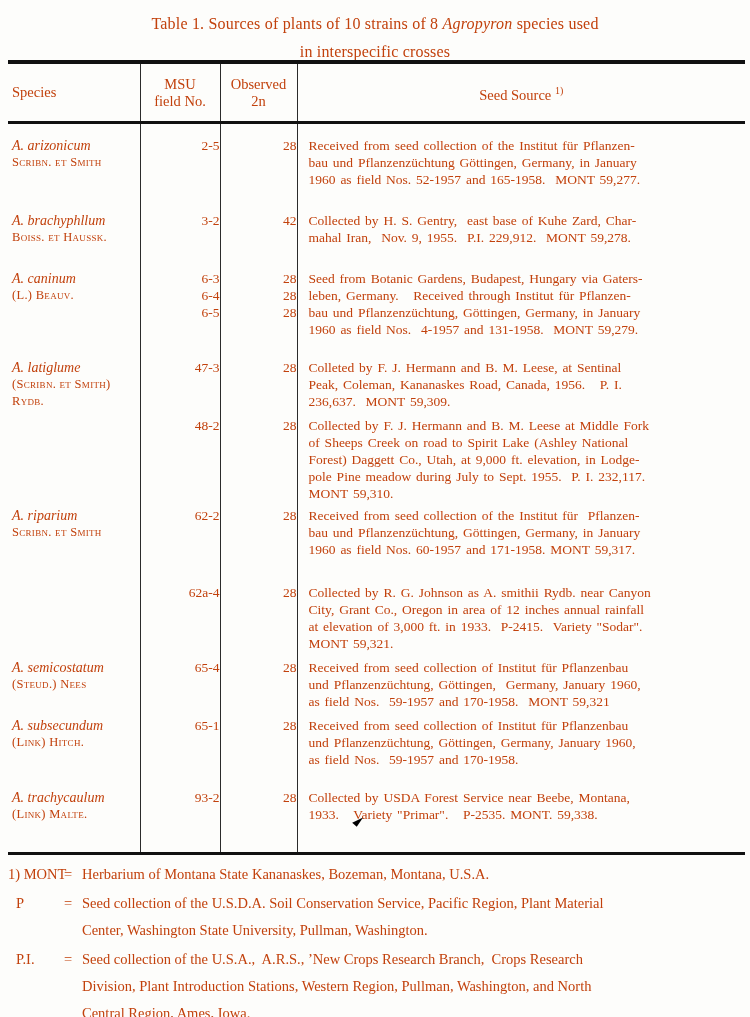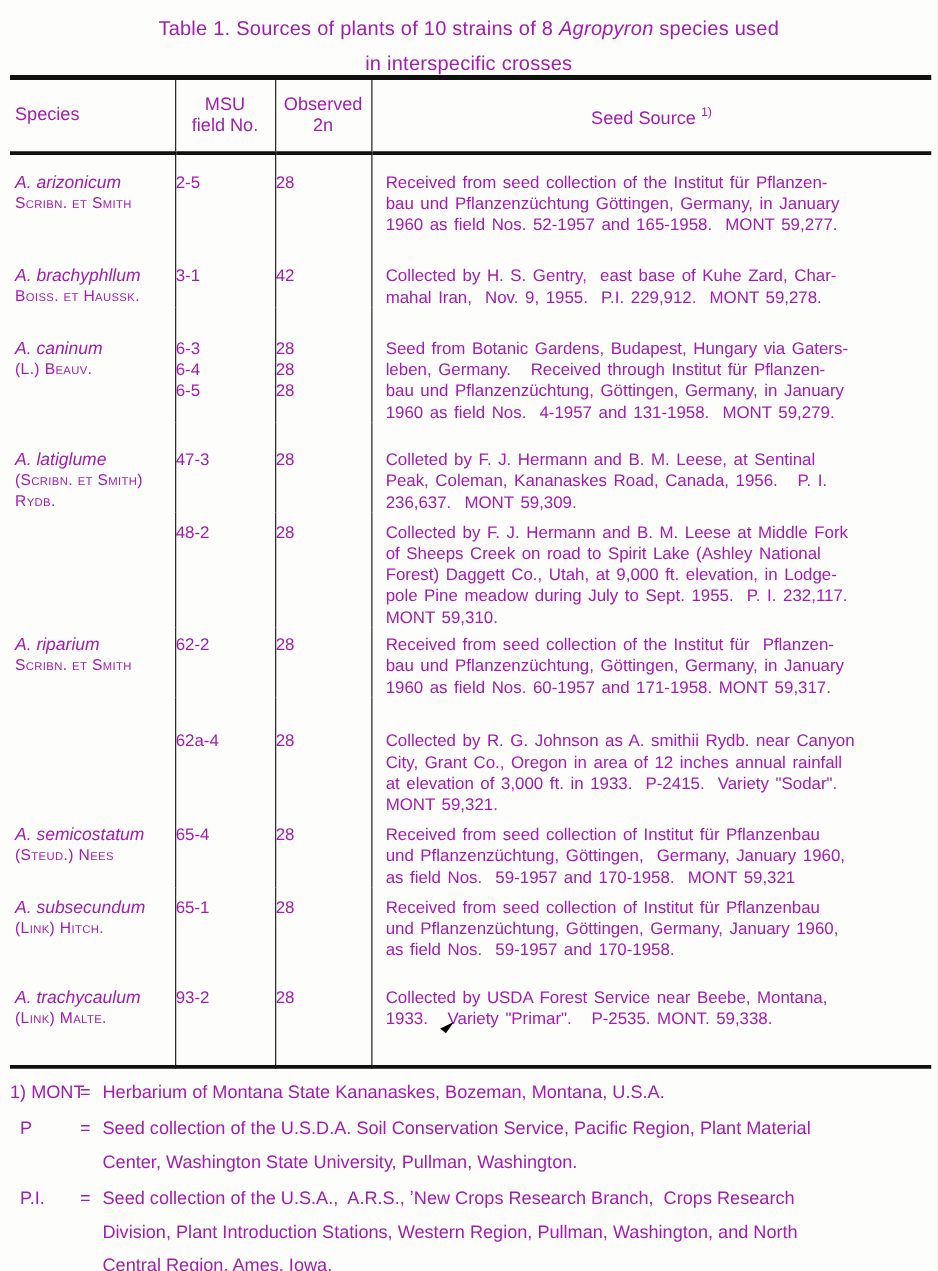--- a/index.html
+++ b/index.html
@@ -1,19 +1,19 @@
 <!DOCTYPE html>
 <html><head>
 <meta charset="utf-8">
 <style>
   html,body { margin:0; padding:0; background:#e8e8e8; }
   .page {
     position:relative; width:750px; height:1017px;
-    background:#fdfdfb; color:#a21caf;
-    font-family:Liberation Sans, sans-serif;
+    background:#fdfdfb; color:#c2410c;
+    font-family:Liberation Serif, serif;
     overflow:hidden;
   }
   
   .title { position:absolute; top:10px; left:0; width:750px; text-align:center;
            font-size:16px; line-height:28px; letter-spacing:0.2px; }
   .title .t-it { font-style:italic; }
   
   table.main {
     position:absolute; top:60px; left:8px; width:737px;
     border-collapse:collapse; table-layout:fixed;
@@ -29,21 +29,21 @@
   }
   thead th.c-sp { text-align:left; padding-left:4px; }
   thead sup { font-size:10px; }
   tbody td {
     vertical-align:top; font-size:13.5px; line-height:17px;
     white-space:pre-wrap; padding:0;
   }
   td.c-sp { padding-left:4px; padding-right:2px; }
   .sp-name { font-style:italic; font-size:14px; display:block; }
   .sp-auth { display:block; font-variant:small-caps; font-size:12.5px; letter-spacing:0.3px; }
-  td.c-no, td.c-2n { text-align:left; }
+  td.c-no, td.c-2n { text-align:right; }
   td.c-src { padding-left:11px; padding-right:4px; word-spacing:1.5px; }
   
   tr.r0 > td { padding-top:13px; }
   tr.r1 > td { padding-top:24px; }
   tr.r2 > td { padding-top:24px; }
   tr.r3 > td { padding-top:21px; }
   tr.r4 > td { padding-top:7px; }
   tr.r5 > td { padding-top:5px; }
   tr.r6 > td { padding-top:26px; }
   tr.r7 > td { padding-top:7px; }
@@ -94,21 +94,21 @@
       <tr class="r0">
         <td class="c-sp"><span class="sp-name">A. arizonicum</span><span class="sp-auth">Scribn. et Smith</span></td>
         <td class="c-no">2-5</td>
         <td class="c-2n">28</td>
         <td class="c-src">Received from seed collection of the Institut für Pflanzen-
 bau und Pflanzenzüchtung Göttingen, Germany, in January
 1960 as field Nos. 52-1957 and 165-1958.  MONT 59,277.</td>
       </tr>
       <tr class="r1">
         <td class="c-sp"><span class="sp-name">A. brachyphllum</span><span class="sp-auth">Boiss. et Haussk.</span></td>
-        <td class="c-no">3-1</td>
+        <td class="c-no">3-2</td>
         <td class="c-2n">42</td>
         <td class="c-src">Collected by H. S. Gentry,  east base of Kuhe Zard, Char-
 mahal Iran,  Nov. 9, 1955.  P.I. 229,912.  MONT 59,278.</td>
       </tr>
       <tr class="r2">
         <td class="c-sp"><span class="sp-name">A. caninum</span><span class="sp-auth">(L.) Beauv.</span></td>
         <td class="c-no">6-3
 6-4
 6-5</td>
         <td class="c-2n">28

